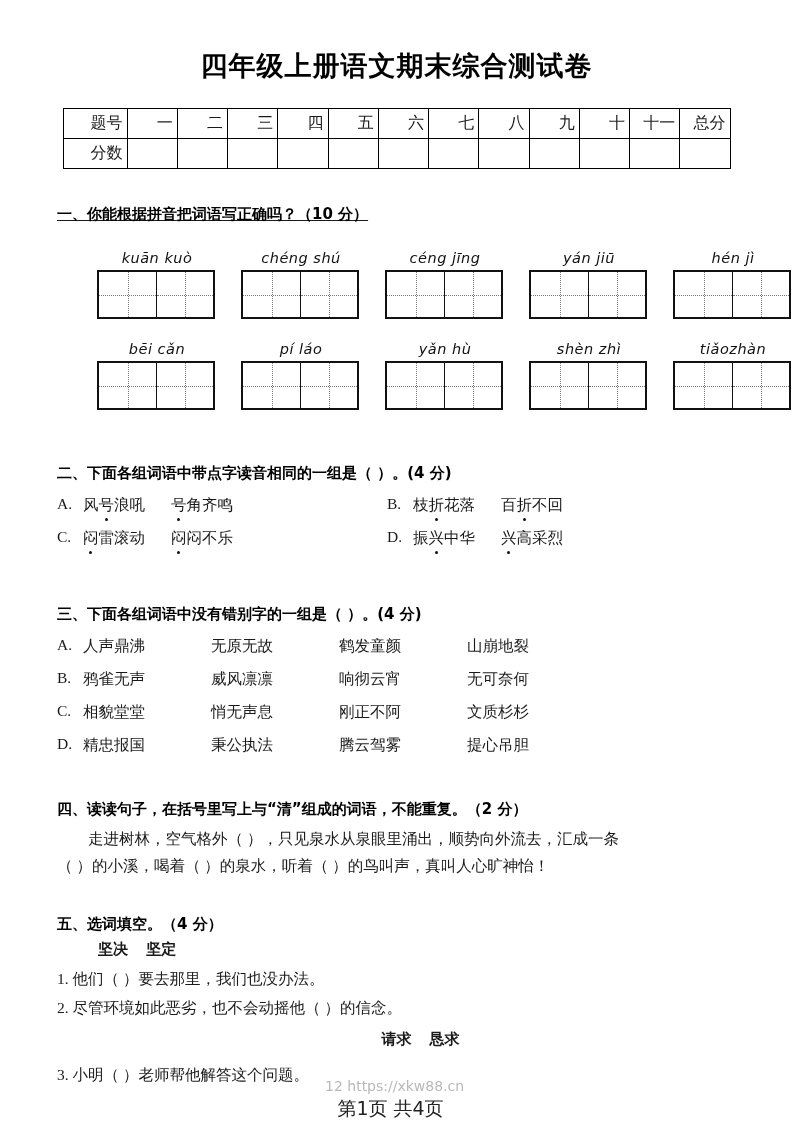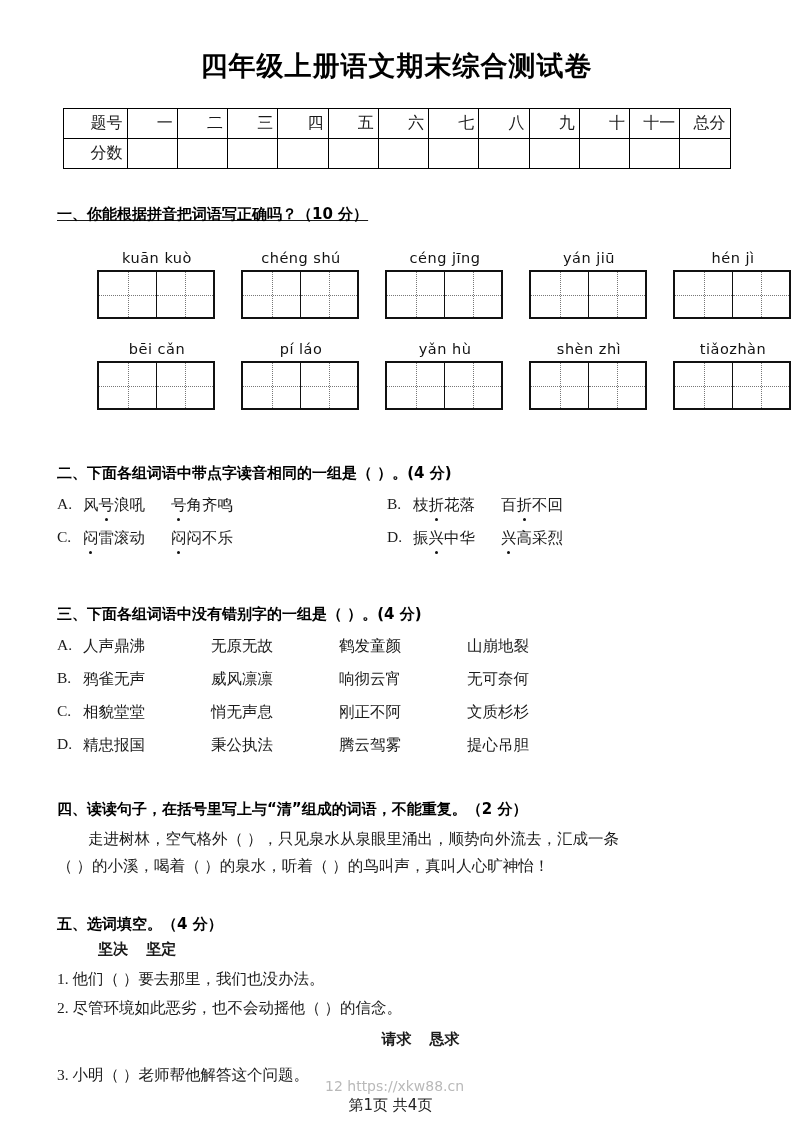--- a/index.html
+++ b/index.html
@@ -162,21 +162,21 @@
     color: #b9b9b9;
     white-space: nowrap;
     pointer-events: none;
   }
   .footer {
     position: absolute;
     left: 0; right: 12px;
     top: 1096px;
     text-align: center;
     font-family: "DejaVu Sans", "Liberation Sans", sans-serif;
-    font-size: 15px;
+    font-size: 19px;
     color: #222;
   }
 </style>
 </head>
 <body>
 
 <div class="page">
 
   <div class="title">四年级上册语文期末综合测试卷</div>
 
@@ -214,21 +214,21 @@
         <td></td>
       </tr>
     </tbody>
       </table>
   </div>
 
   <div class="abs" style="left:57px; top:205px;text-decoration:underline;">
     <div class="sec-head">一、你能根据拼音把词语写正确吗？（10 分）</div>
   </div>
 
-  <div class="abs" style="left:57px; top:240px;">
+  <div class="abs" style="left:57px; top:240px;font-style:italic;">
     <div class="pinyin-block">
 
       <div class="pinyin-row">
         <div class="pinyin-item">
           <div class="pinyin-text">kuān kuò</div>
           <div class="tianzi">
               <div class="cell"></div>
               <div class="cell"></div>
             </div>
         </div>

